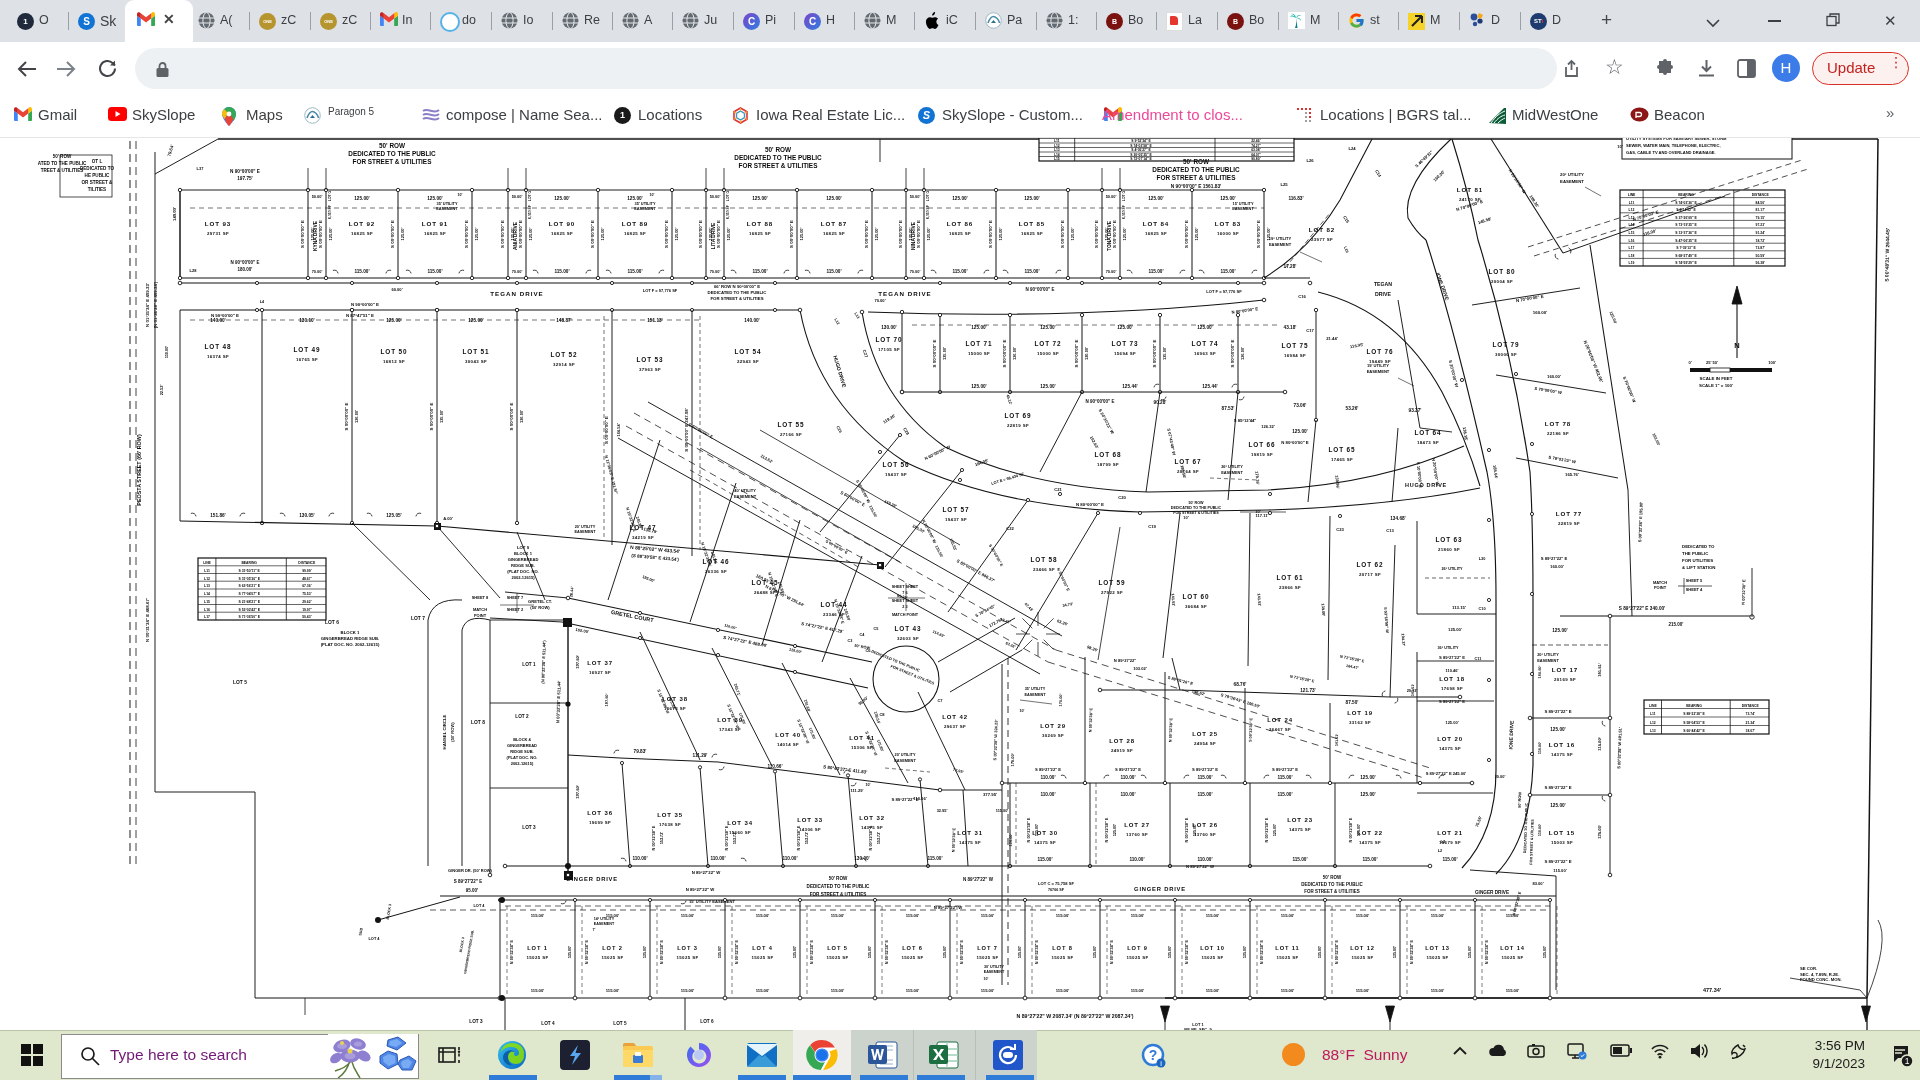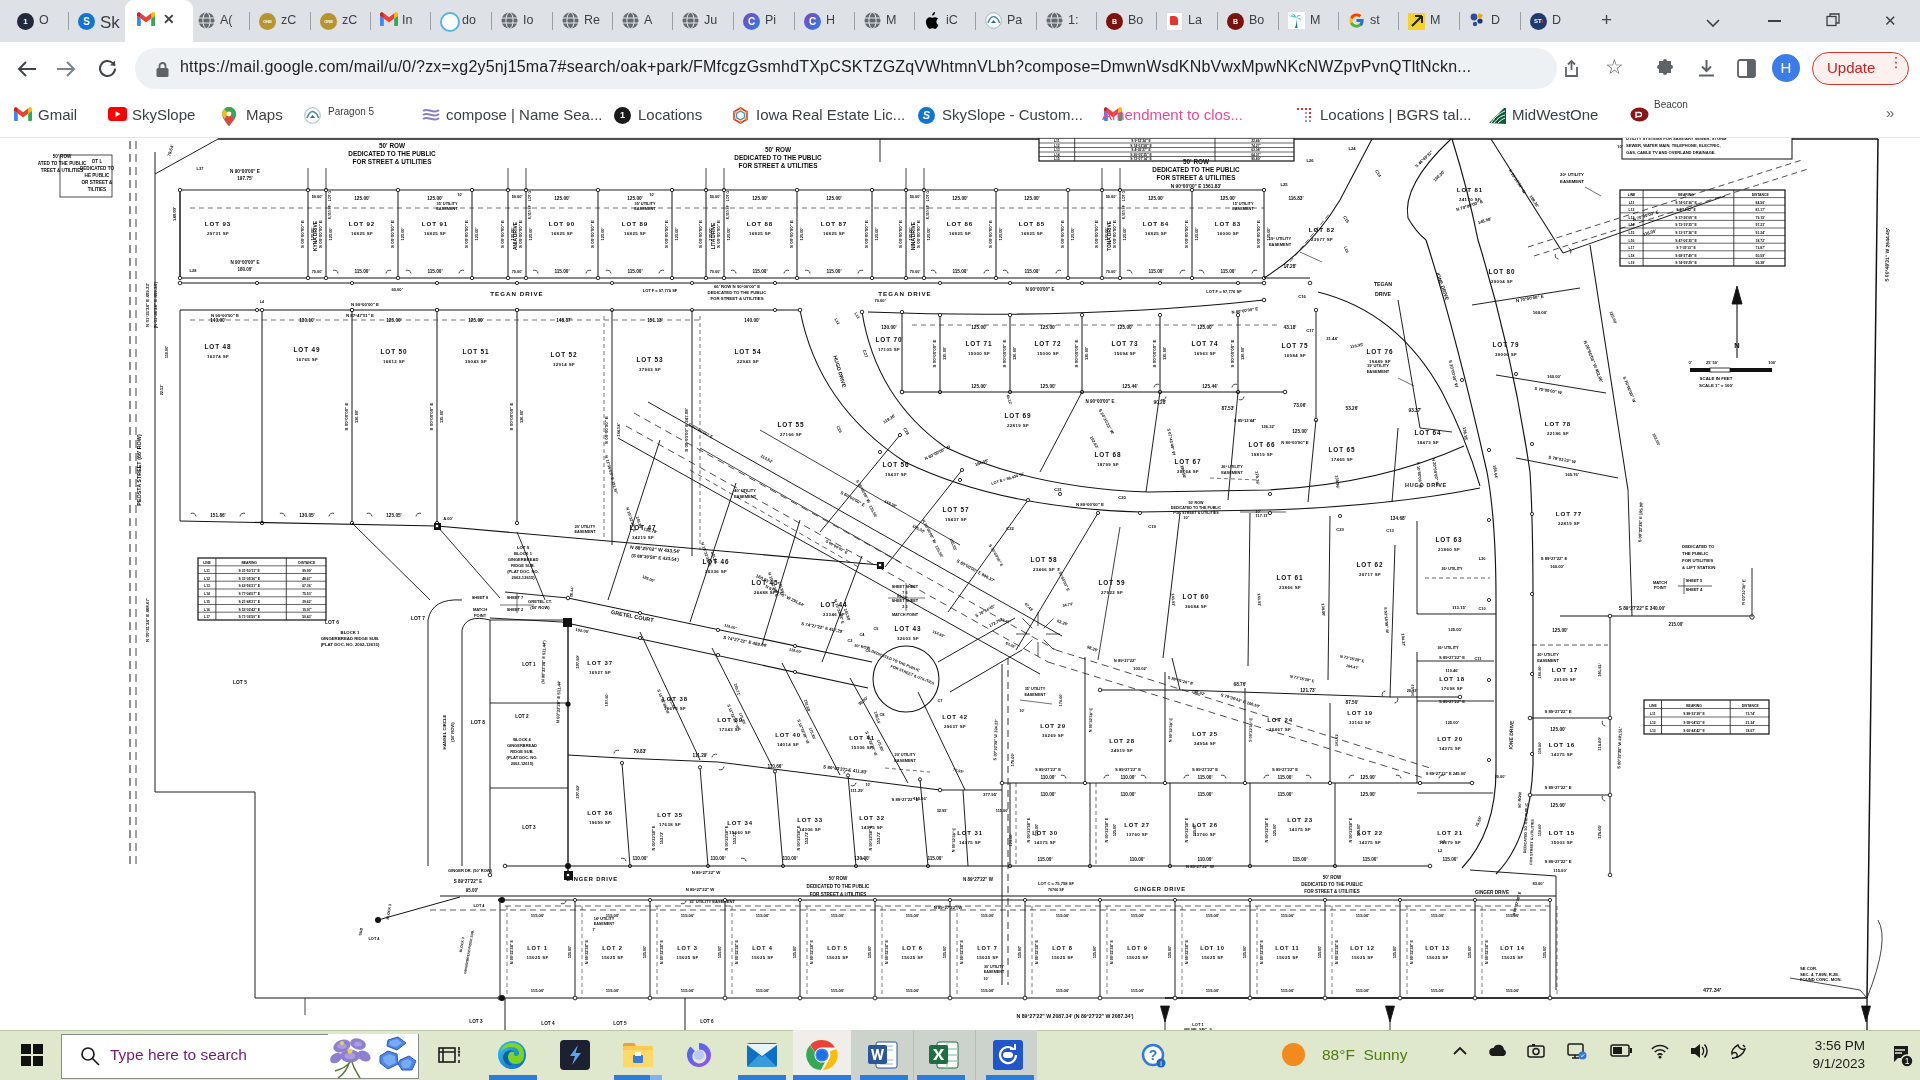--- a/index.html
+++ b/index.html
@@ -1476,21 +1476,21 @@
           <circle cx="568.0" cy="875.0" r="1.8" fill="#fff" stroke="#141414" stroke-width="0.90"></circle>
           <circle cx="490.0" cy="875.0" r="1.8" fill="#fff" stroke="#141414" stroke-width="0.90"></circle>
         </svg>
       </div>
     </div>
     <div style="position:absolute;left:0;top:0;width:1920px;height:42px;background:#dee1e6">
       <div style="position:absolute;left:125px;top:0;width:68px;height:42px;background:#fff;border-radius:9px 9px 0 0"></div>
       <div style="position:absolute;left:17px;top:12px;width:18px;height:18px"><span style="display:inline-block;width:17px;height:17px;border-radius:50%;background:#202a3c;color:#fff;font-size:8px;font-weight:700;text-align:center;line-height:17px;vertical-align:middle">1</span></div>
       <div style="position:absolute;left:39px;top:13px;font-size:12.5px;color:#3c4043;width:26px;overflow:hidden;white-space:nowrap">O</div>
       <div style="position:absolute;left:78px;top:12px;width:18px;height:18px"><span style="display:inline-block;width:17px;height:17px;border-radius:50%;background:#1173d4;color:#fff;font-size:10px;font-weight:700;text-align:center;line-height:17px;vertical-align:middle">S</span></div>
-      <div style="position:absolute;left:100px;top:13px;font-size:17px;color:#3c4043;width:26px;overflow:hidden;white-space:nowrap">Sk</div>
+      <div style="position:absolute;left:100px;top:13px;font-size:14px;color:#3c4043;width:26px;overflow:hidden;white-space:nowrap">Sk</div>
       <div style="position:absolute;left:68px;top:12px;width:1px;height:18px;background:#9aa0a6"></div>
       <div style="position:absolute;left:137px;top:12px"><svg width="18" height="14" viewBox="0 0 18 14">
           <path d="M1.2 14h2.6V6.6L0 3.8v8.9C0 13.4.5 14 1.2 14z" fill="#4285f4"></path>
           <path d="M14.2 14h2.6c.7 0 1.2-.6 1.2-1.3V3.8l-3.8 2.8z" fill="#34a853"></path>
           <path d="M14.2 1.3v5.3L18 3.8V2c0-1.6-1.8-2.5-3-1.5z" fill="#fbbc04"></path>
           <path d="M3.8 6.6V1.3L9 5.2l5.2-3.9v5.3L9 10.5z" fill="#ea4335"></path>
           <path d="M0 2v1.8l3.8 2.8V1.3L3 .7C1.8-.3 0 .4 0 2z" fill="#c5221f"></path>
         </svg></div>
       <div style="position:absolute;left:163px;top:11px;font-size:14px;color:#444;font-weight:700">✕</div>
       <div style="position:absolute;left:198px;top:12px;width:18px;height:18px"><svg width="17" height="17" viewBox="0 0 17 17">
@@ -1638,21 +1638,20 @@
       </svg>
       <svg style="position:absolute;left:97px;top:16px" width="21" height="21" viewBox="0 0 21 21">
         <path d="M18 10.5a7.5 7.5 0 1 1-2.2-5.3L18 7.5" stroke="#414549" stroke-width="2" fill="none"></path>
         <path d="M18 2.5v5h-5z" fill="#414549"></path>
       </svg>
       <div style="position:absolute;left:135px;top:6px;width:1422px;height:41px;border-radius:21px;background:#eef1f4"></div>
       <svg style="position:absolute;left:155px;top:19px" width="15" height="17" viewBox="0 0 15 17">
         <rect x="1.5" y="7" width="12" height="9" rx="1.5" fill="#5f6368"></rect>
         <path d="M4.5 7V5a3 3 0 0 1 6 0v2" stroke="#5f6368" stroke-width="1.8" fill="none"></path>
       </svg>
-      <div style="position:absolute;left:180px;top:16px;width:1360px;overflow:hidden;white-space:nowrap;font-size:16px;letter-spacing:.2px;color:#202124">https://mail.google.com/mail/u/0/?zx=xg2y5nj15ma7#search/oak+park/FMfcgzGsmhdTXpCSKTZGZqVWhtmnVLbh?compose=DmwnWsdKNbVwxMpwNKcNWZpvPvnQTltNckn...</div>
       <svg style="position:absolute;left:1563px;top:17px" width="20" height="20" viewBox="0 0 20 20">
         <path d="M3 8v9h11V8" stroke="#5f6368" stroke-width="1.8" fill="none"></path>
         <path d="M8.5 11V3" stroke="#5f6368" stroke-width="1.8"></path>
         <path d="M5 5.5L8.5 2 12 5.5" stroke="#5f6368" stroke-width="1.8" fill="none"></path>
       </svg>
       <div style="position:absolute;left:1605px;top:13px;font-size:21px;color:#5f6368">☆</div>
       <svg style="position:absolute;left:1655px;top:17px" width="20" height="20" viewBox="0 0 20 20">
         <path d="M8 2a2 2 0 0 1 4 0h4v4a2 2 0 0 1 0 4v4h-4a2 2 0 0 1-4 0H4v-4a2 2 0 0 1 0-4V2z" fill="#5f6368"></path>
       </svg>
       <svg style="position:absolute;left:1696px;top:16px" width="21" height="21" viewBox="0 0 21 21">
@@ -1738,21 +1737,21 @@
       <div style="position:absolute;left:1320px;top:11px;font-size:15px;color:#3c4043;white-space:nowrap">Locations | BGRS tal...</div>
       <div style="position:absolute;left:1488px;top:12px;width:20px;height:18px"><svg width="18" height="17" viewBox="0 0 18 17">
           <path d="M1 16L16 1h2v16z" fill="#0b5c37"></path>
           <path d="M3 16C8 9 12 6 17 4M6 16c4-5 7-7 11-8M10 16c3-3 5-4 7-5" stroke="#fff" stroke-width="1" fill="none"></path>
         </svg></div>
       <div style="position:absolute;left:1512px;top:11px;font-size:15px;color:#3c4043;white-space:nowrap">MidWestOne</div>
       <div style="position:absolute;left:1630px;top:12px;width:20px;height:18px"><svg width="19" height="15" viewBox="0 0 19 15">
           <ellipse cx="9.5" cy="7.5" rx="9" ry="7" fill="#8c1515"></ellipse>
           <path d="M6 11V5.5h3.5a2 2 0 0 1 0 4H6" fill="none" stroke="#fff" stroke-width="1.3"></path>
         </svg></div>
-      <div style="position:absolute;left:1654px;top:4px;font-size:10px;color:#3c4043;white-space:nowrap">Beacon</div>
+      <div style="position:absolute;left:1654px;top:11px;font-size:15px;color:#3c4043;white-space:nowrap">Beacon</div>
       <div style="position:absolute;left:1886px;top:9px;font-size:15px;color:#5f6368">»</div>
     </div>
     <div style="position:absolute;left:0;top:1030px;width:1920px;height:50px;background:#dfe8cd;border-top:1px solid #b9c4a6;box-sizing:border-box"></div>
     <svg style="position:absolute;left:21px;top:1044px" width="22" height="22" viewBox="0 0 22 22">
       <g fill="#111">
         <rect x="0" y="0" width="10" height="10"></rect>
         <rect x="12" y="0" width="10" height="10"></rect>
         <rect x="0" y="12" width="10" height="10"></rect>
         <rect x="12" y="12" width="10" height="10"></rect>
       </g>
@@ -1881,21 +1880,21 @@
     <div style="position:absolute;left:860px;top:1075px;width:48px;height:5px;background:#2f7bd8"></div>
     <div style="position:absolute;left:917px;top:1075px;width:48px;height:5px;background:#2f7bd8"></div>
     <div style="position:absolute;left:986px;top:1075px;width:48px;height:5px;background:#2f7bd8"></div>
     <div style="position:absolute;left:1141px;top:1043px"><svg width="26" height="26" viewBox="0 0 26 26">
         <circle cx="12" cy="12" r="10" fill="#fff" stroke="#2f7bd8" stroke-width="2.5"></circle>
         <text x="12" y="17" font-size="14" font-weight="700" fill="#2f7bd8" text-anchor="middle" font-family="Liberation Sans">?</text>
         <circle cx="20" cy="20" r="4.5" fill="#1a66c0"></circle>
         <text x="20" y="22.8" font-size="7.5" fill="#fff" text-anchor="middle" font-family="Liberation Sans">i</text>
       </svg></div>
     <div style="position:absolute;left:1282px;top:1043px;width:23px;height:23px;border-radius:50%;background:#f28a1e"></div>
-    <div style="position:absolute;left:1322px;top:1046px;font-size:15.5px;color:#4d7c0f">88°F&nbsp;&nbsp;Sunny</div>
+    <div style="position:absolute;left:1322px;top:1046px;font-size:15.5px;color:#be185d">88°F&nbsp;&nbsp;Sunny</div>
     <div style="position:absolute;left:1452px;top:1043px"><svg width="16" height="16" viewBox="0 0 16 16">
         <path d="M2 11l6-6 6 6" stroke="#1b1b1b" stroke-width="1.8" fill="none"></path>
       </svg></div>
     <div style="position:absolute;left:1488px;top:1043px"><svg width="20" height="16" viewBox="0 0 20 16">
         <path d="M5 13a4 4 0 0 1 .5-8A5.5 5.5 0 0 1 16 6.5 3.5 3.5 0 0 1 15.5 13z" fill="#1b1b1b"></path>
       </svg></div>
     <div style="position:absolute;left:1527px;top:1043px"><svg width="18" height="16" viewBox="0 0 18 16">
         <rect x="1" y="3" width="16" height="11" rx="2" fill="none" stroke="#1b1b1b" stroke-width="1.5"></rect>
         <circle cx="9" cy="8.5" r="3" fill="none" stroke="#1b1b1b" stroke-width="1.5"></circle>
         <rect x="5" y="1" width="3" height="2" fill="#1b1b1b"></rect>

